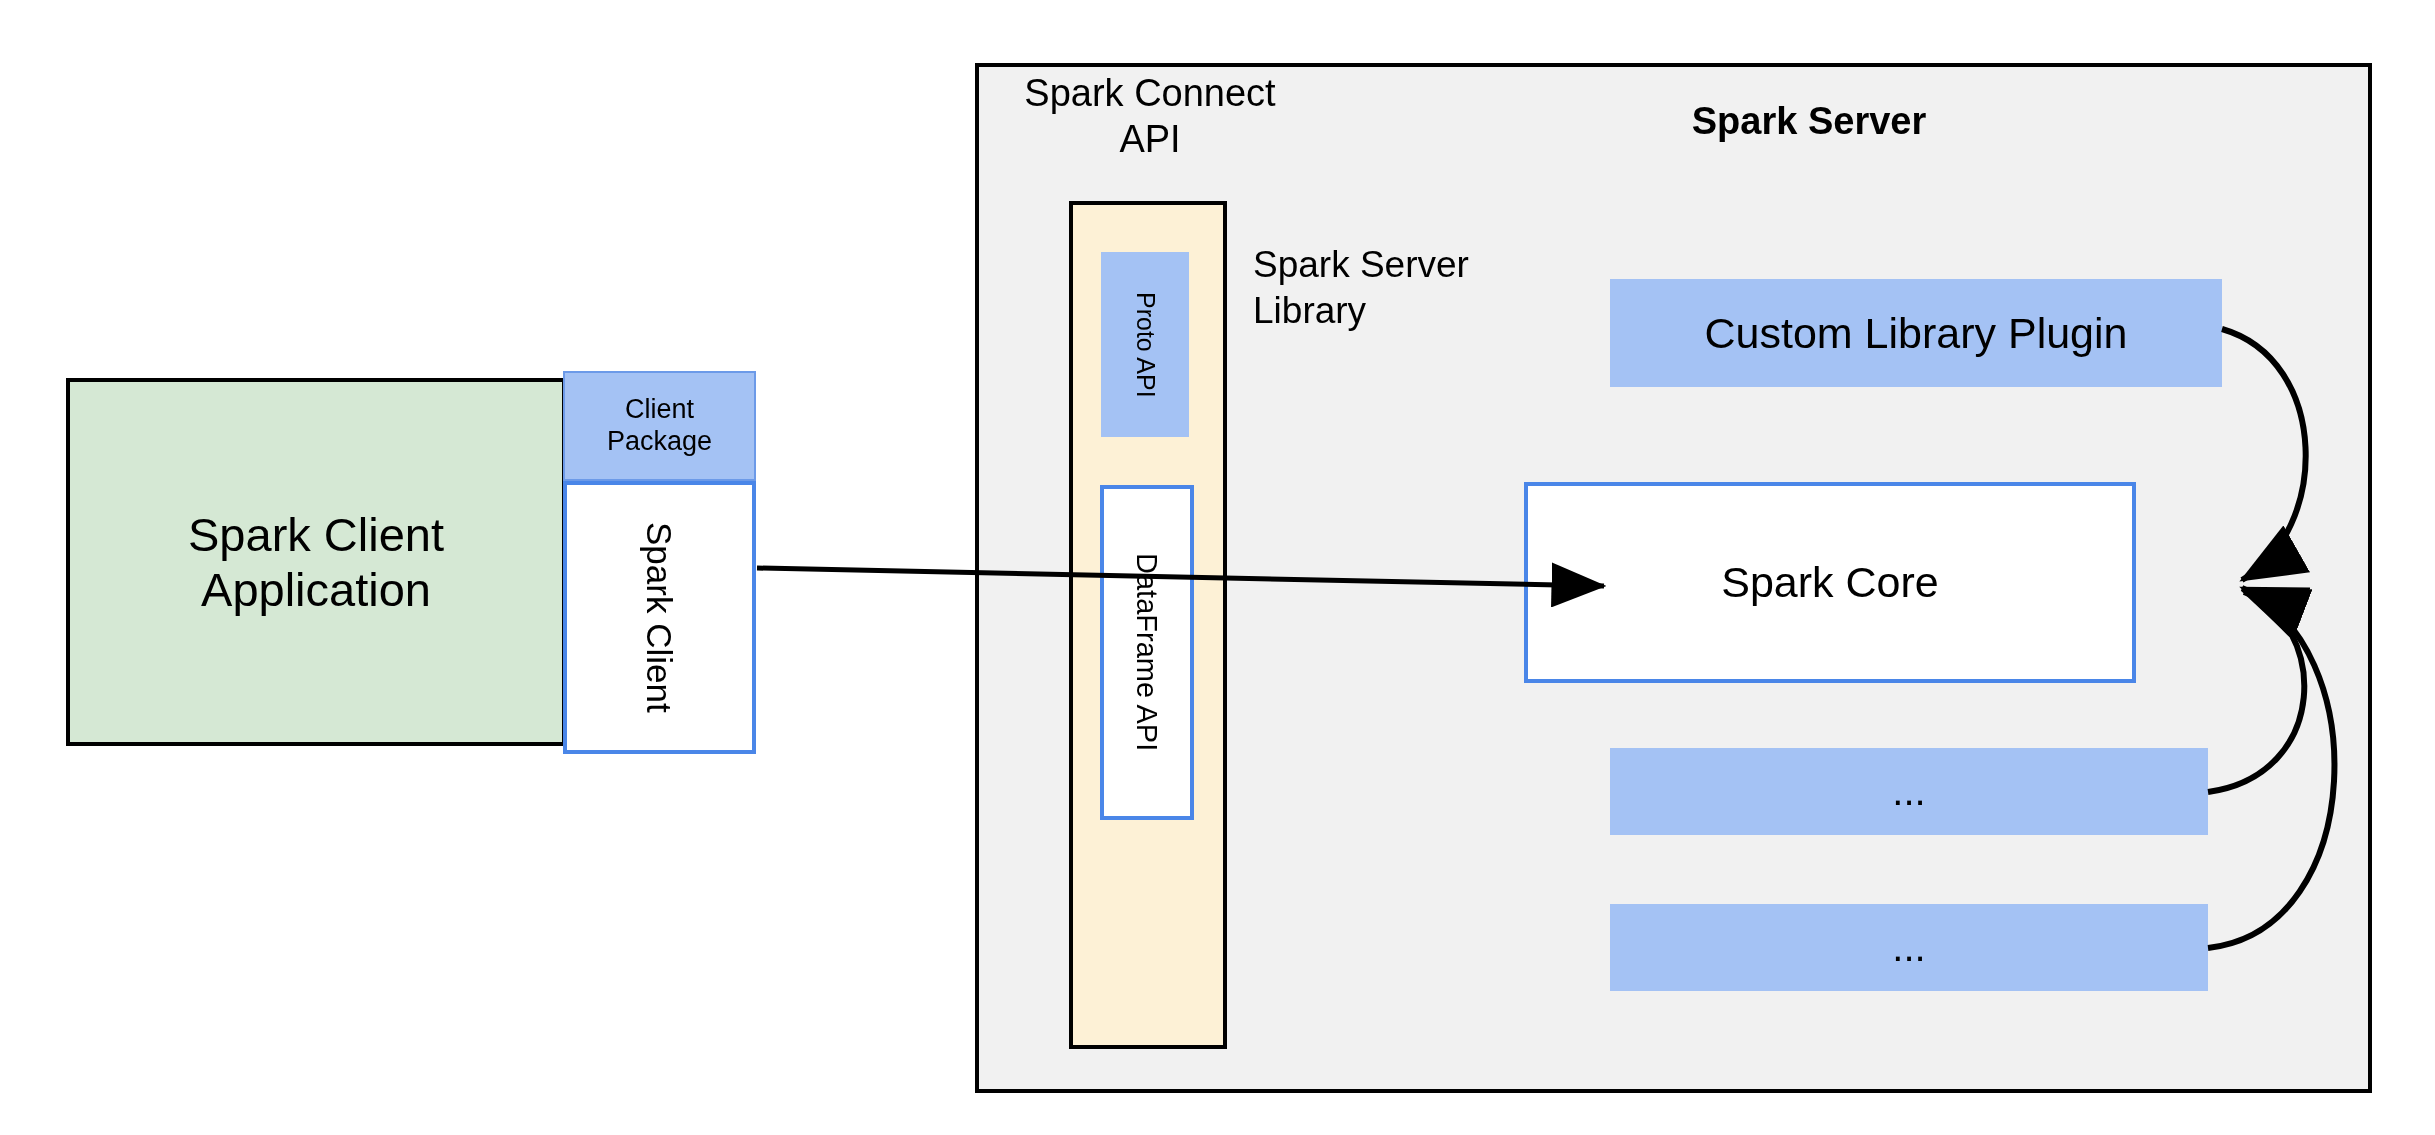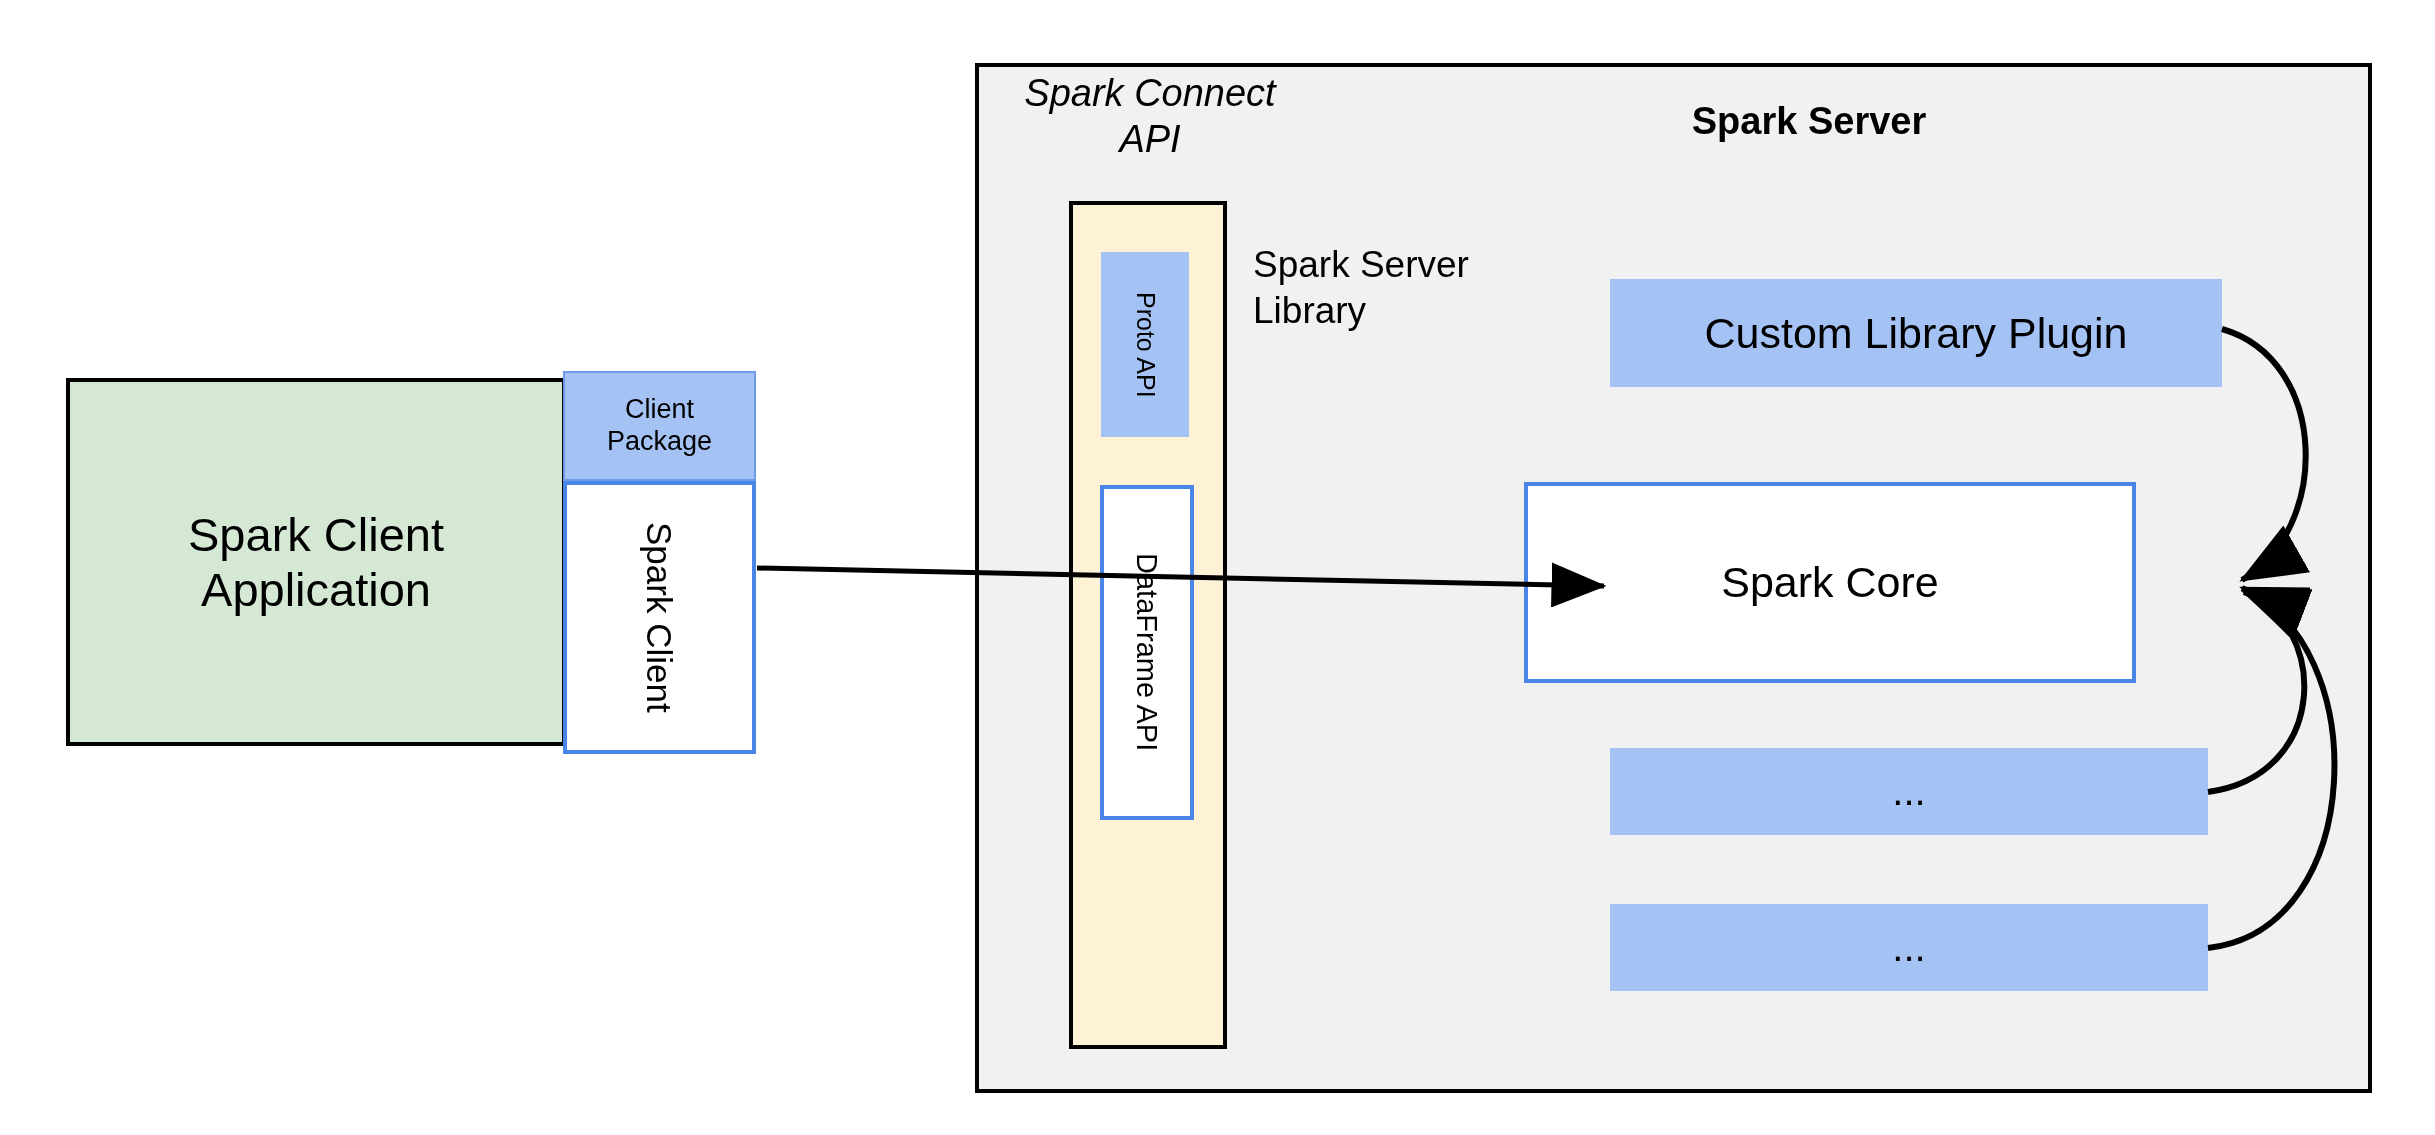--- a/index.html
+++ b/index.html
@@ -89,21 +89,20 @@
     position: absolute;
     left: 1003px;
     top: 70px;
     width: 294px;
     font-size: 38px;
     color: #000;
     text-align: center;
     line-height: 1.22;
     white-space: pre-line;
     z-index: 3;
-    font-style: italic;
   }
 
   #spark-server-title {
     position: absolute;
     left: 1604px;
     top: 100px;
     width: 410px;
     font-size: 38px;
     font-weight: bold;
     text-align: center;

